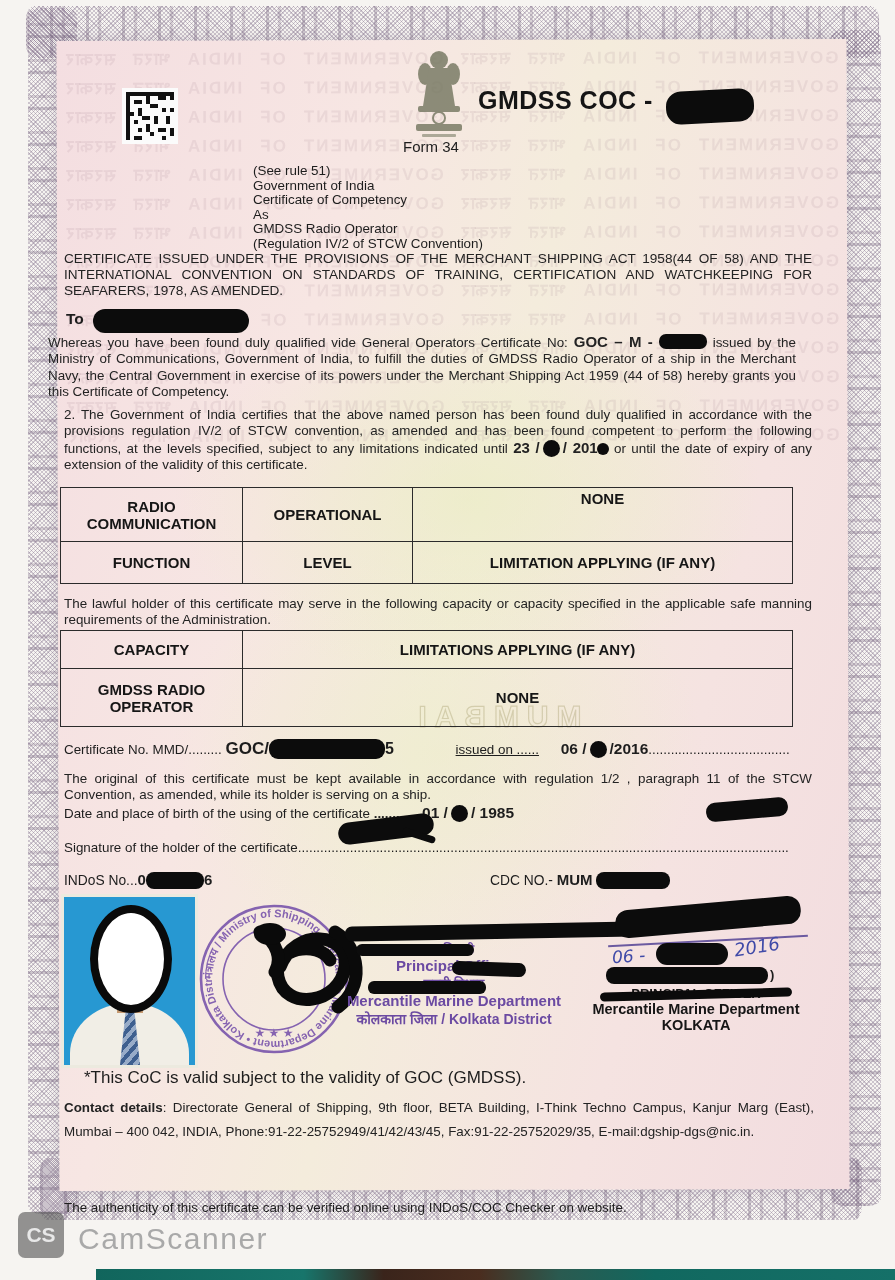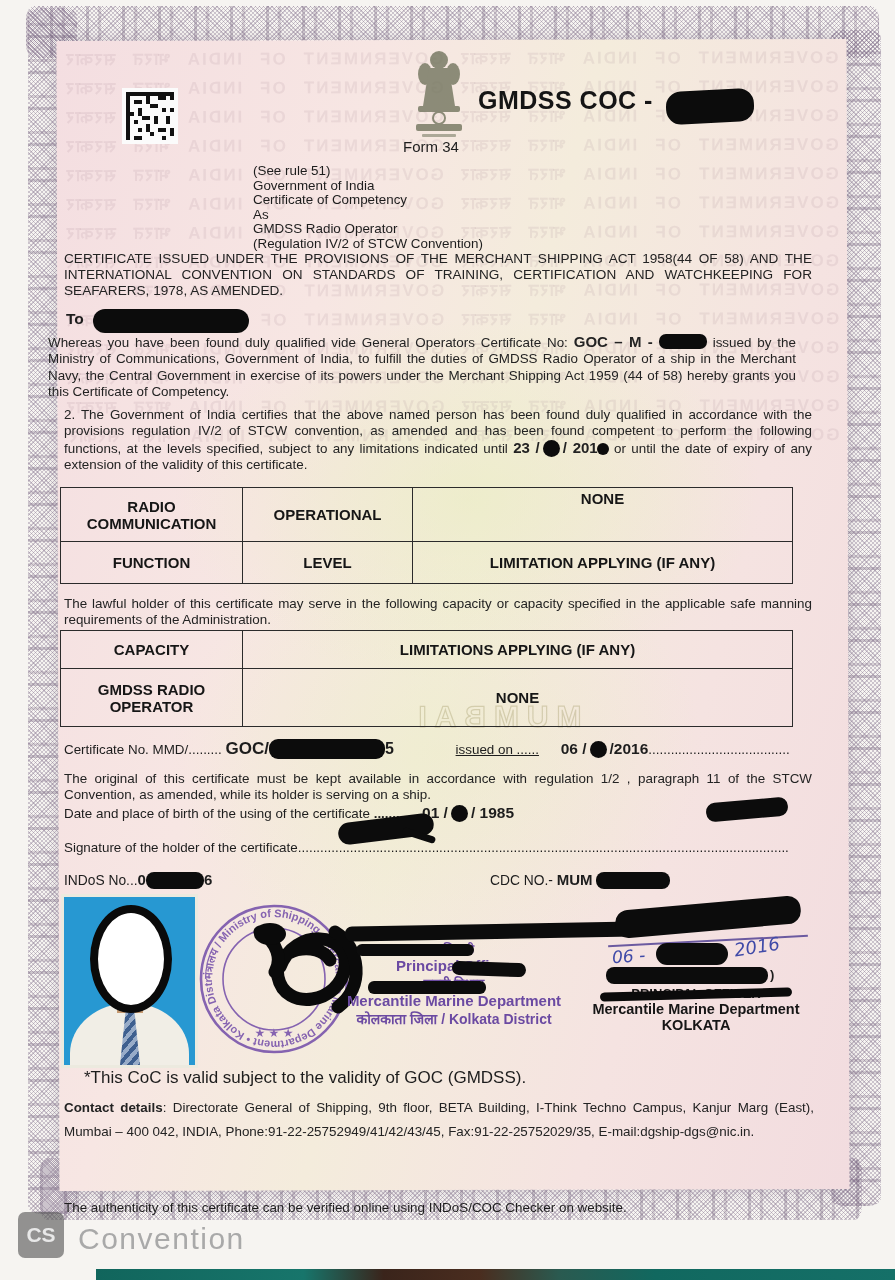--- a/index.html
+++ b/index.html
@@ -290,16 +290,16 @@
   </div>
   <div class="strike" style="left:600px;top:990px;width:192px;height:9px;transform:rotate(-1.5deg);"></div>
 
   <div class="abs" style="left:64px;top:1068px;font-size:17px;margin-left:20px;">*This CoC is valid subject to the validity of GOC (GMDSS).</div>
   <div class="abs para" style="left:64px;top:1096px;width:750px;line-height:24px;">
     <b>Contact details</b><span>: Directorate General of Shipping, 9th floor, BETA Building, I-Think Techno Campus, Kanjur Marg (East), Mumbai – 400 042, INDIA, Phone:91-22-25752949/41/42/43/45, Fax:91-22-25752029/35, E-mail:dgship-dgs@nic.in.</span>
   </div>
   <div class="abs" style="left:64px;top:1200px;font-size:13.4px;">The authenticity of this certificate can be verified online using INDoS/COC Checker on website.</div>
 
   <div class="cslogo">CS</div>
-  <div class="cstext">Convention</div>
+  <div class="cstext">CamScanner</div>
   <div class="strip"></div>
 
 </div>
 
 </body></html>

